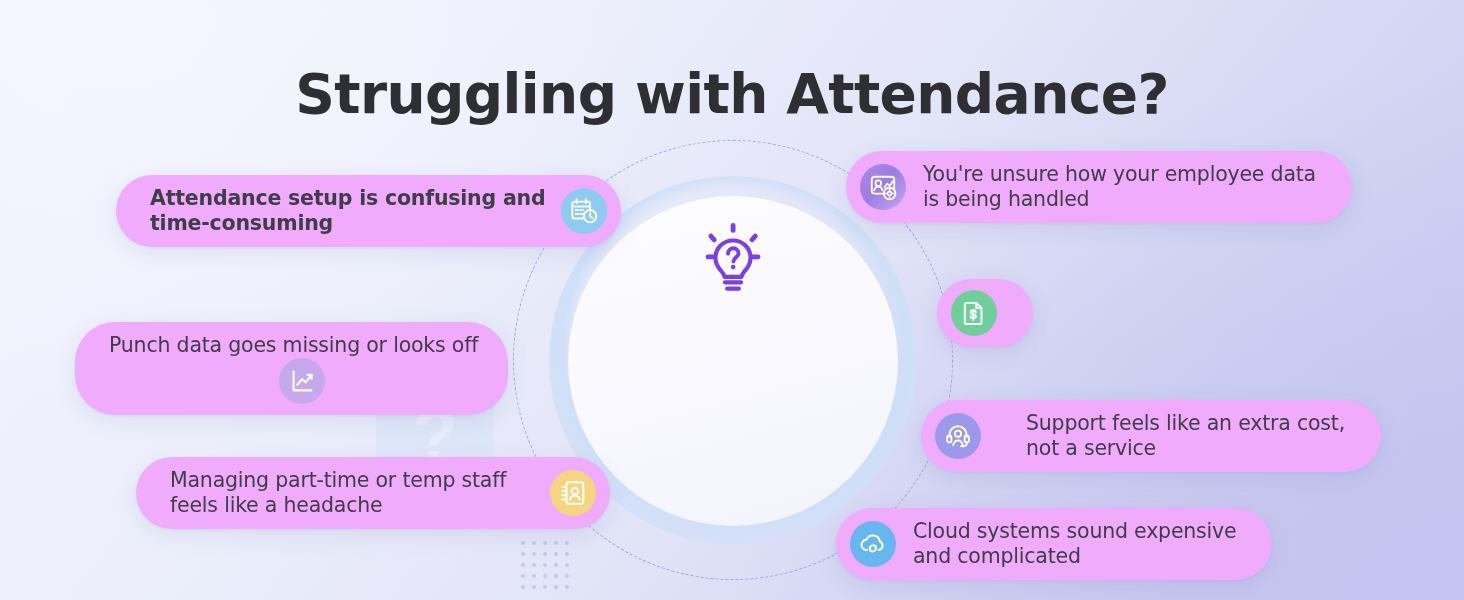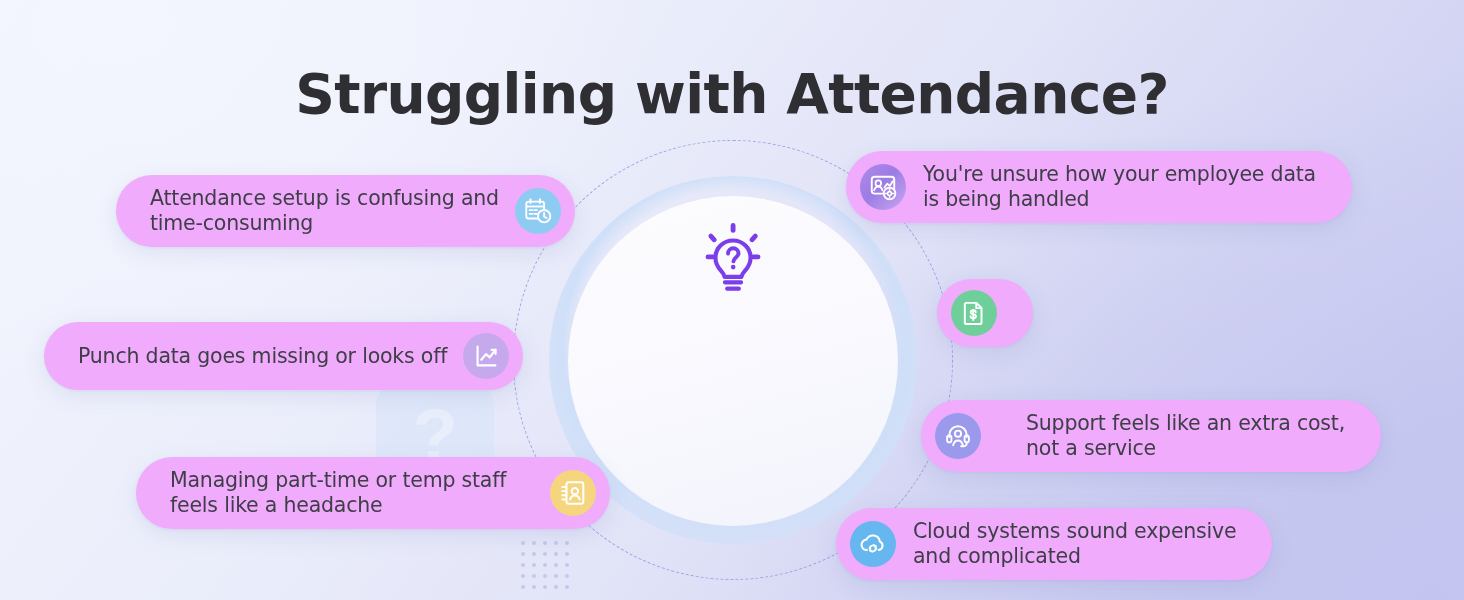--- a/index.html
+++ b/index.html
@@ -129,22 +129,22 @@
   .pill-icon svg { width:30px; height:30px; display:block; }
 
   
   .pill.left { padding:11px 14px 11px 34px; }
   .pill.left .pill-text { margin-right:16px; }
   
   .pill.right { padding:11px 36px 11px 14px; }
   .pill.right .pill-text { margin-left:17px; }
 
   
-  #pill-setup      { left:116px;  top:175px;  }
-  #pill-punch      { left:44px;   top:322px;  }
+  #pill-setup      { left:116px;  top:175px;font-weight:bold;  }
+  #pill-punch      { left:75px;   top:322px;flex-direction:column;  }
   #pill-parttime   { left:136px;  top:457px;gap:28px;  }
   #pill-privacy    { left:846px;  top:151px;  }
   #pill-payroll    { left:937px;  top:279px;  }
   #pill-support    { left:921px;  top:400px;gap:28px;  }
   #pill-cloud      { left:836px;  top:508px;  }
 
   
   .ic-blue    { background:#8ecbf2; }
   .ic-purple  { background:#c5a9ec; }
   .ic-yellow  { background:#f6d57f; }

